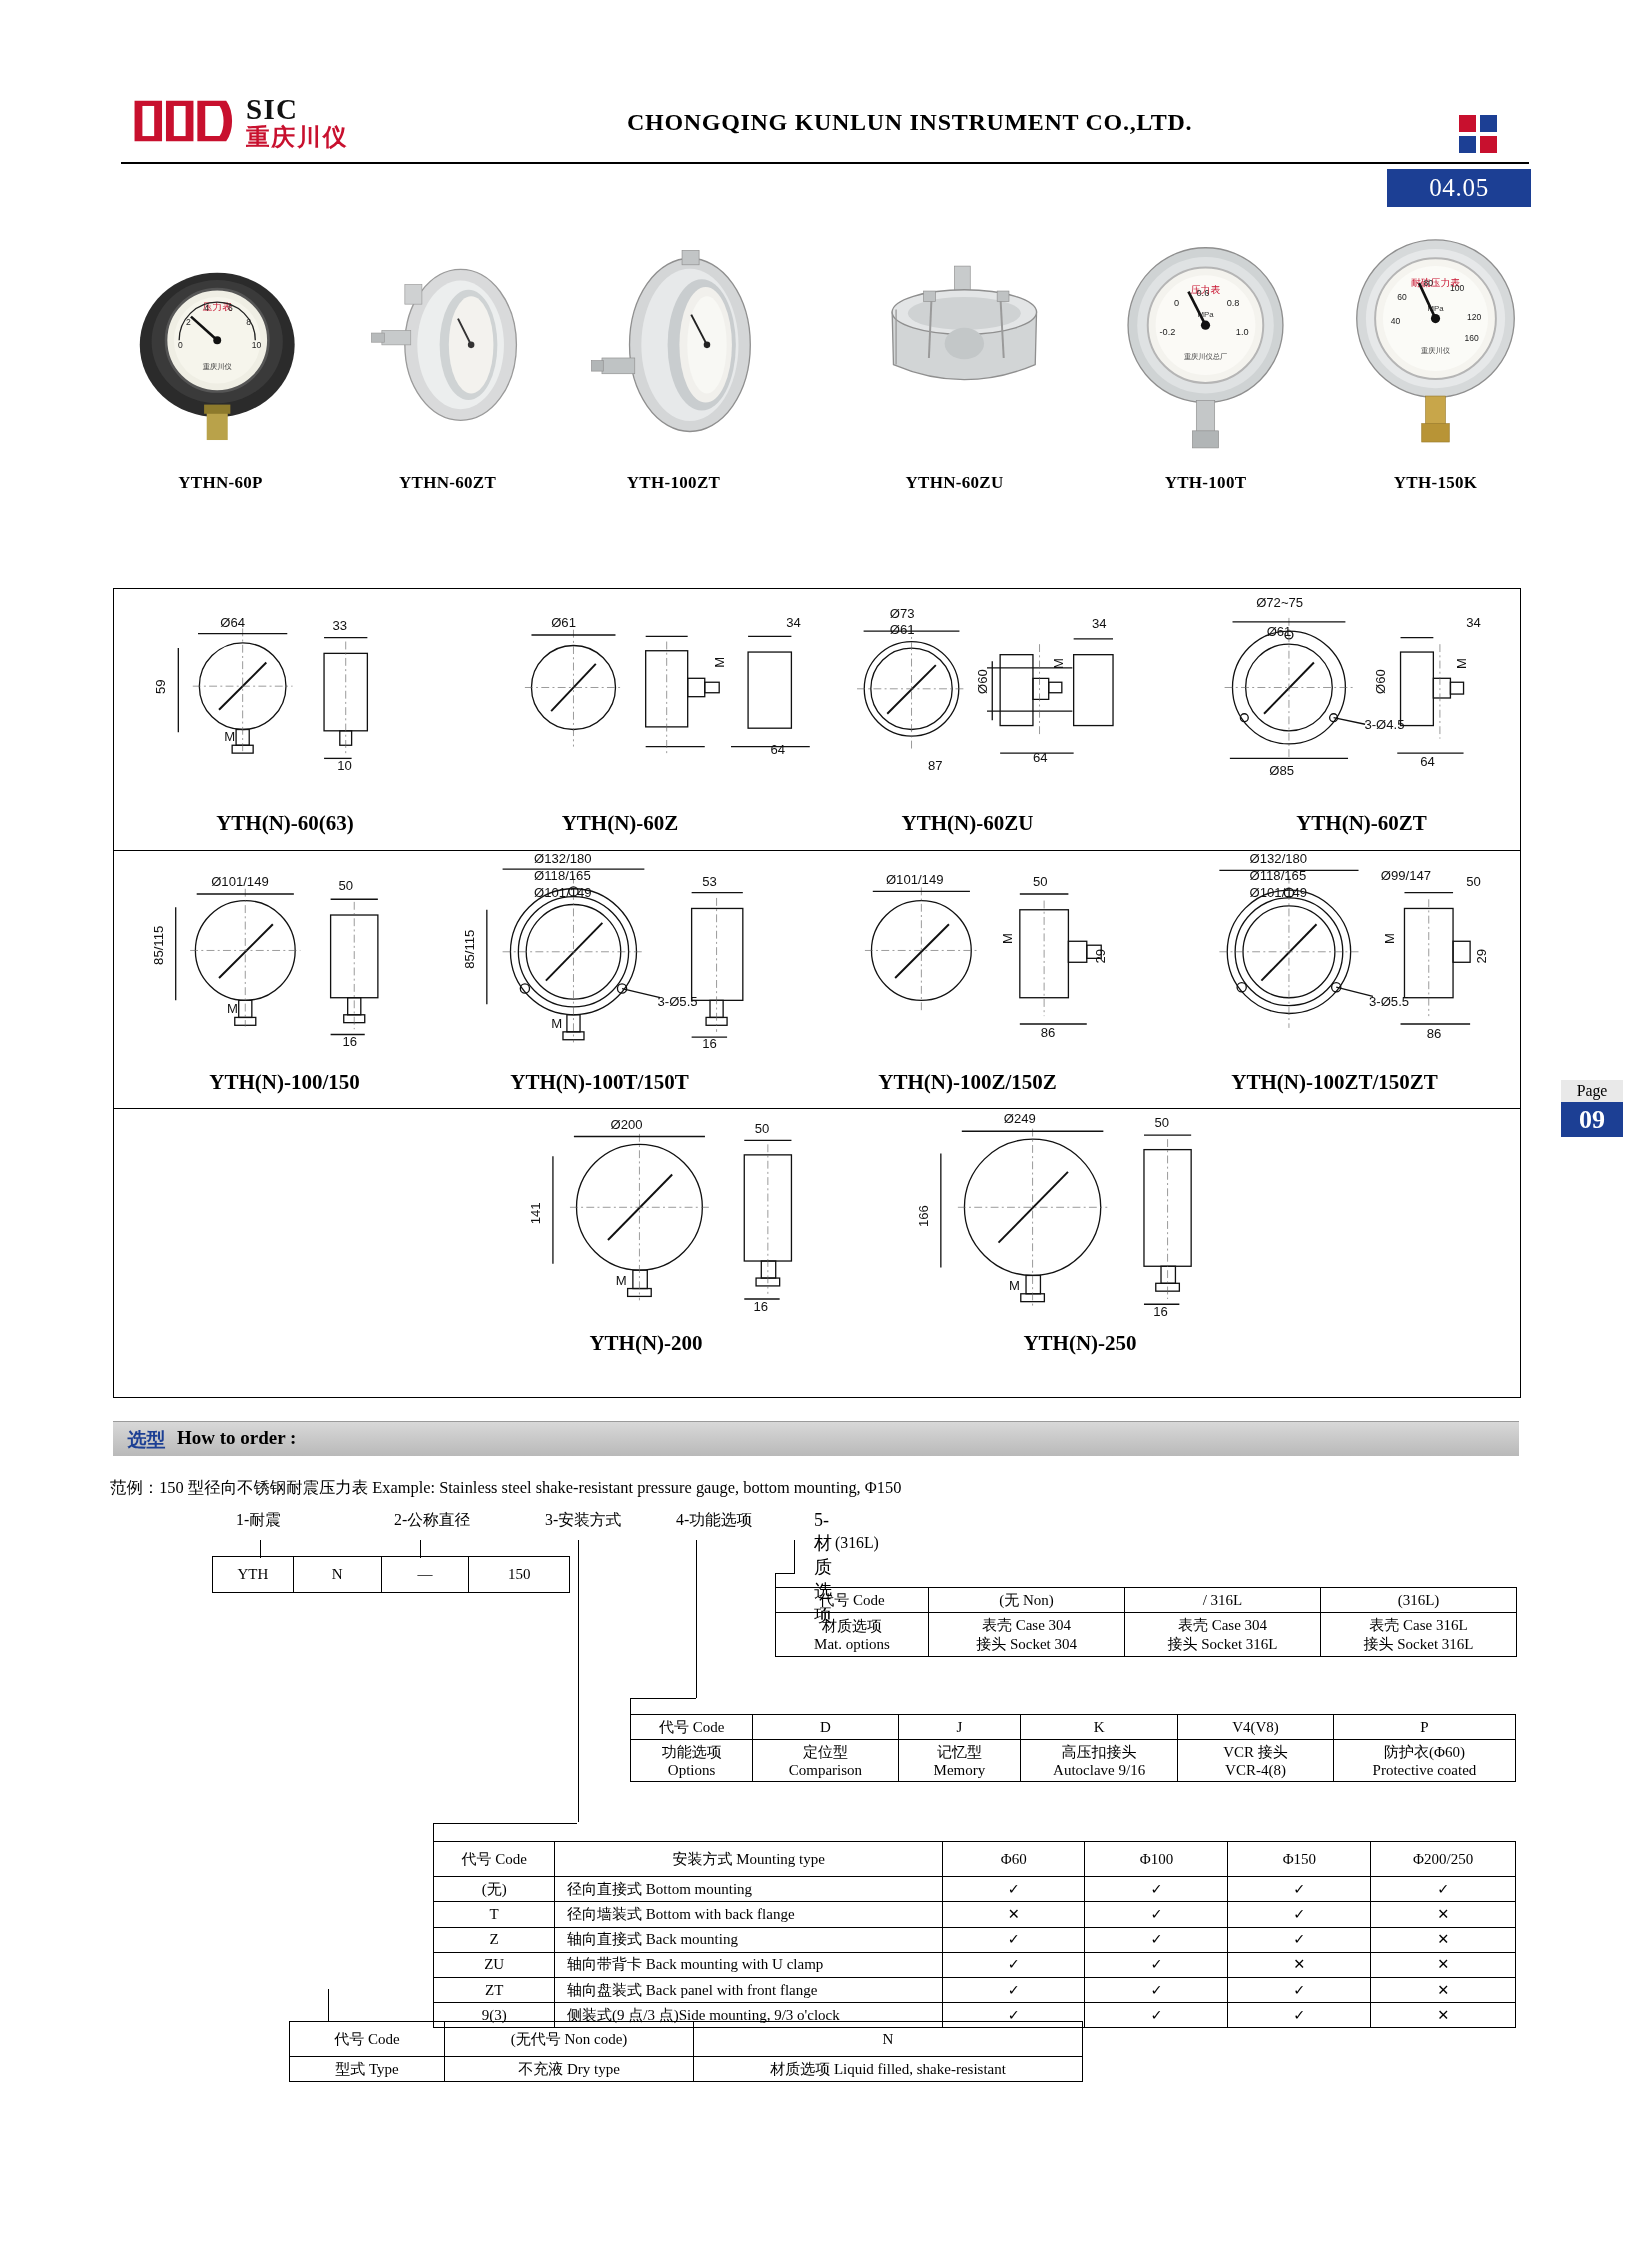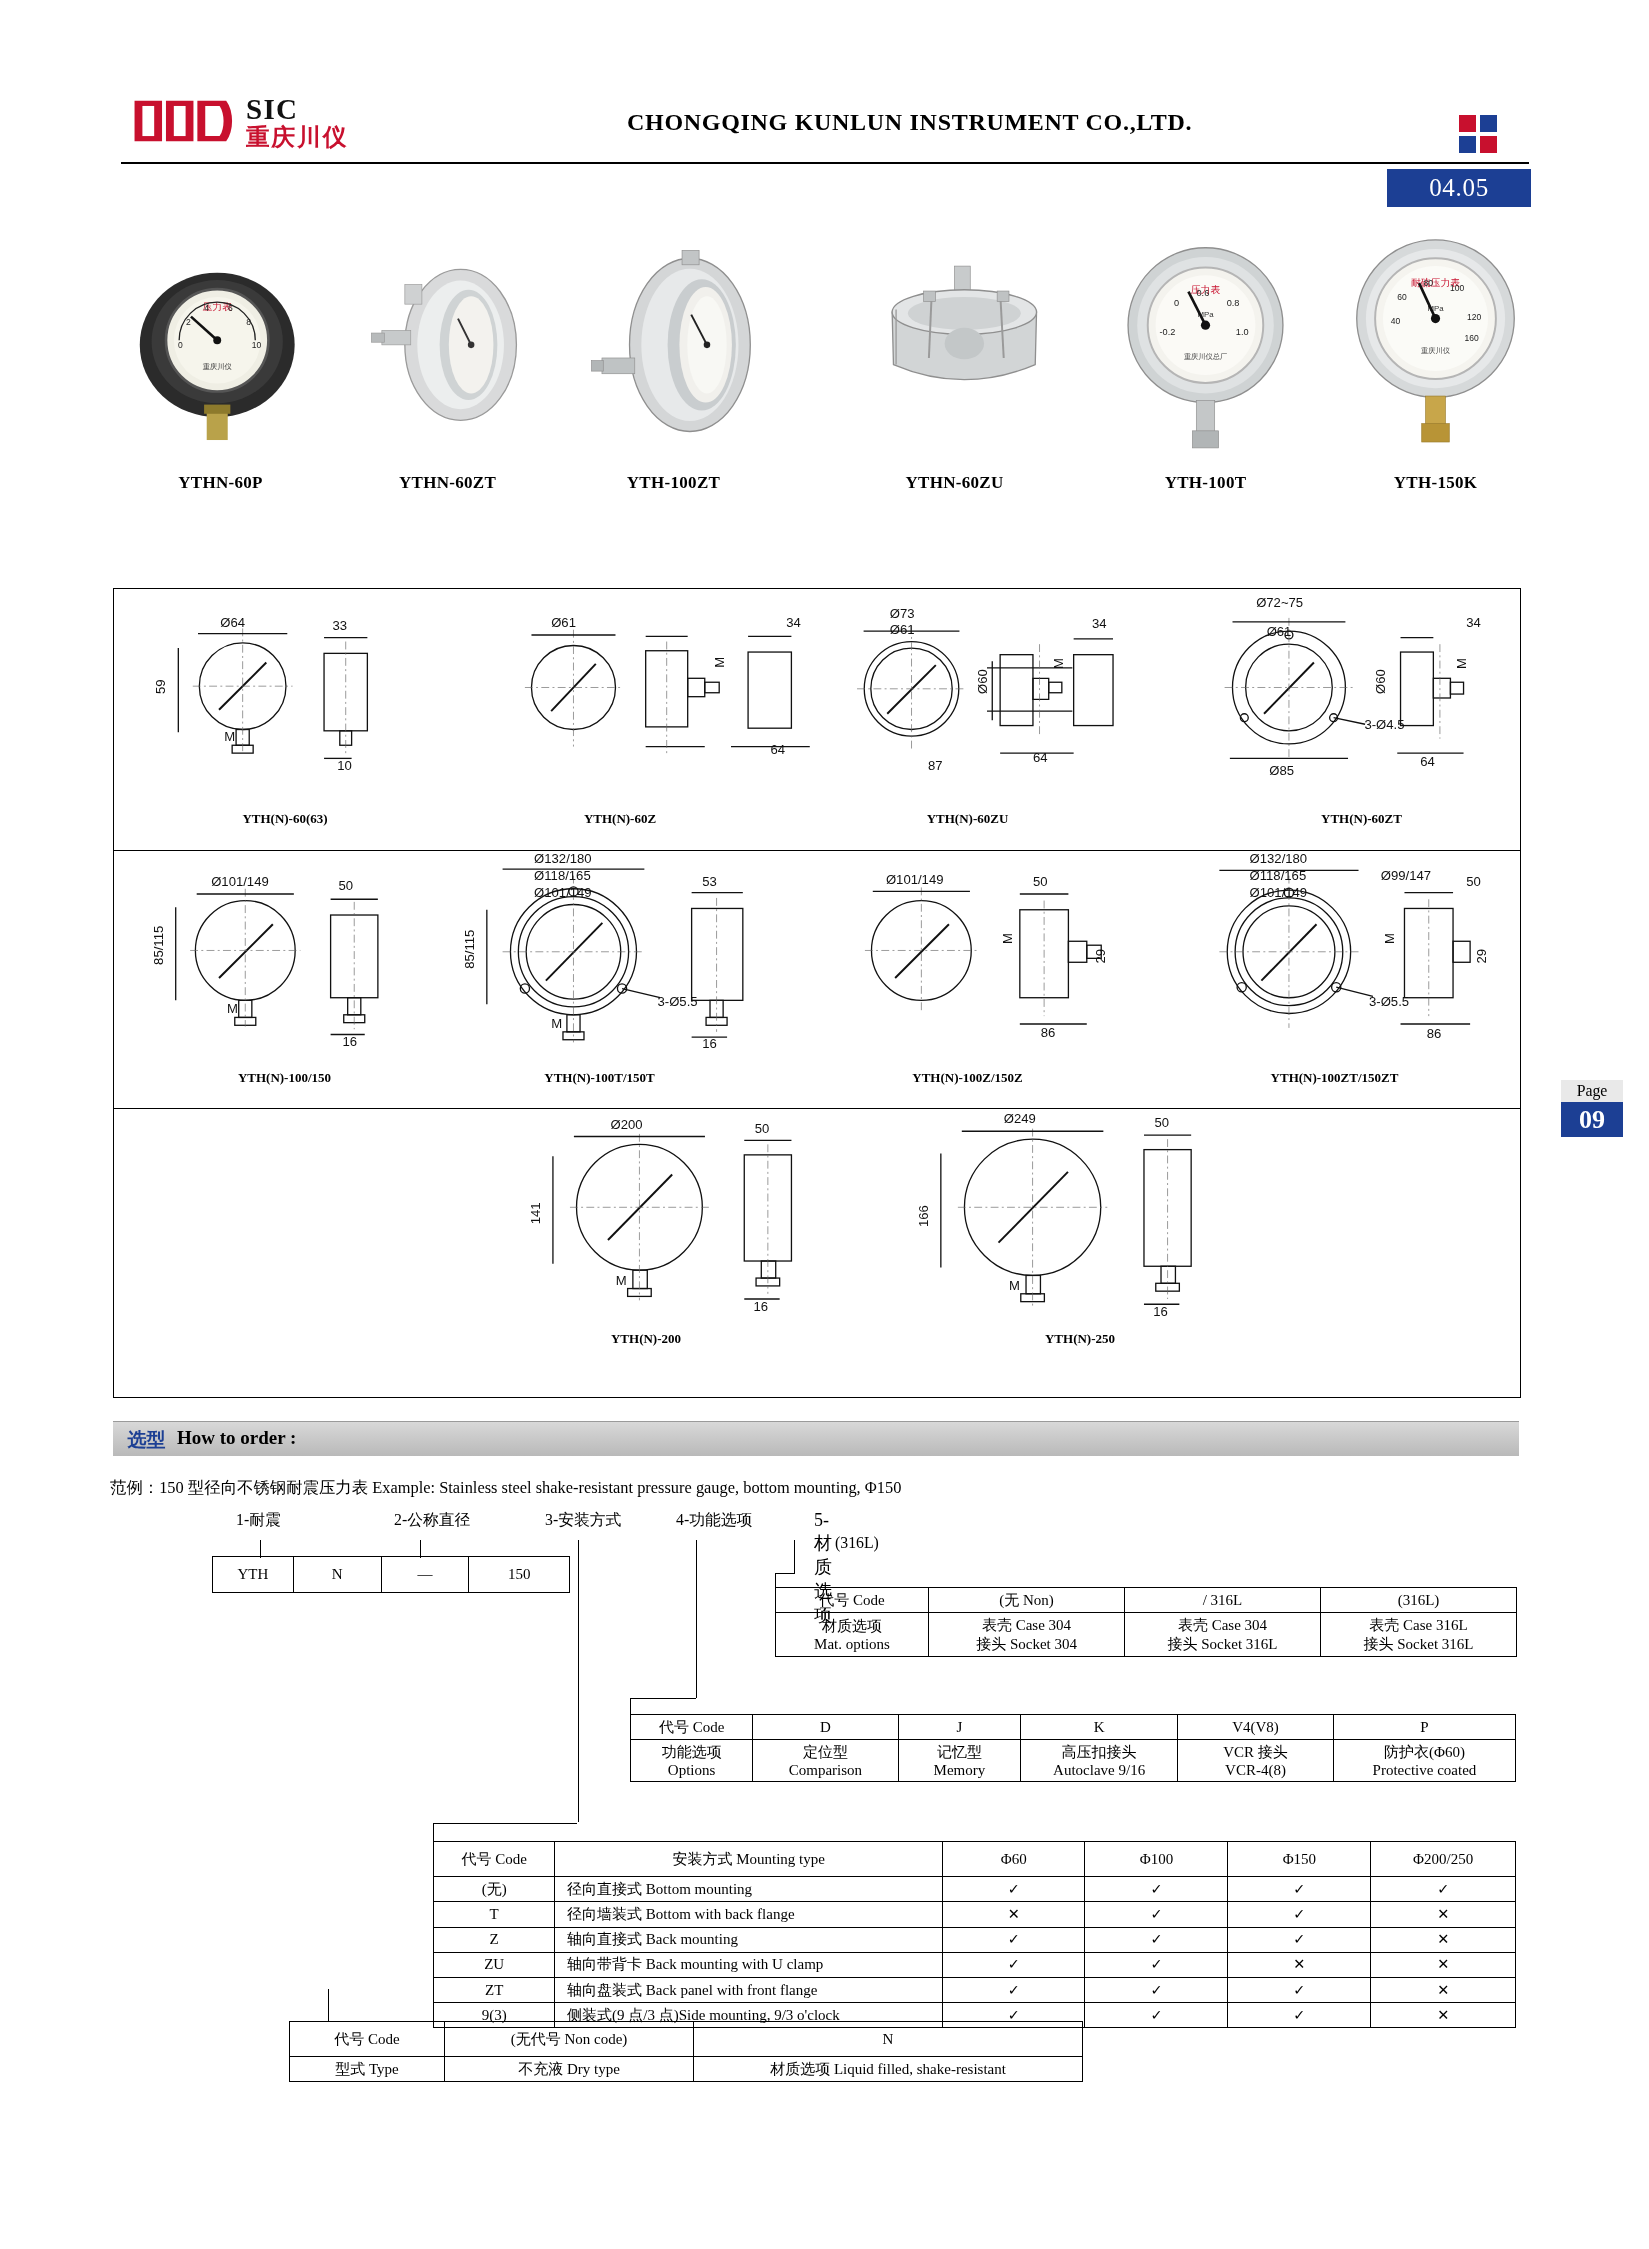--- a/index.html
+++ b/index.html
@@ -30,21 +30,21 @@
   .gimg{position:relative;width:217px;height:233px;}
 
   
   .secbar{position:absolute;height:34px;background:linear-gradient(to bottom,#d8d8d8,#b9b9b9);border-top:0.7px solid #9a9a9a;}
   .secbar span{position:absolute;left:14.4px;top:5.3px;font-size:19px;font-weight:bold;}
   .secbar .cn{color:#1c3f94;}
 
   
   .dimbox{position:absolute;left:113px;top:588px;width:1406px;height:808px;border:1.3px solid #000;}
   .dimrow-sep{position:absolute;left:0;height:1.3px;background:#000;}
-  .dimlabel{position:absolute;font-size:13px;font-weight:bold;text-align:center;}
+  .dimlabel{position:absolute;font-size:21px;font-weight:bold;text-align:center;}
 
   svg.draw{position:absolute;left:0;top:0;overflow:visible;}
 
   
   .pagetab{position:absolute;left:1561px;top:1080px;width:62px;height:72px;text-align:center;}
   .pagetab .t1{font-size:15.8px;background:#e9e9e9;display:block;padding:2px 0;}
   .pagetab .t2{font-size:26px;background:#1c3f94;color:#fff;display:block;padding:2.6px 0;font-weight:bold;}
 
   
   .example{position:absolute;left:110px;top:1477px;font-size:16.4px;}

